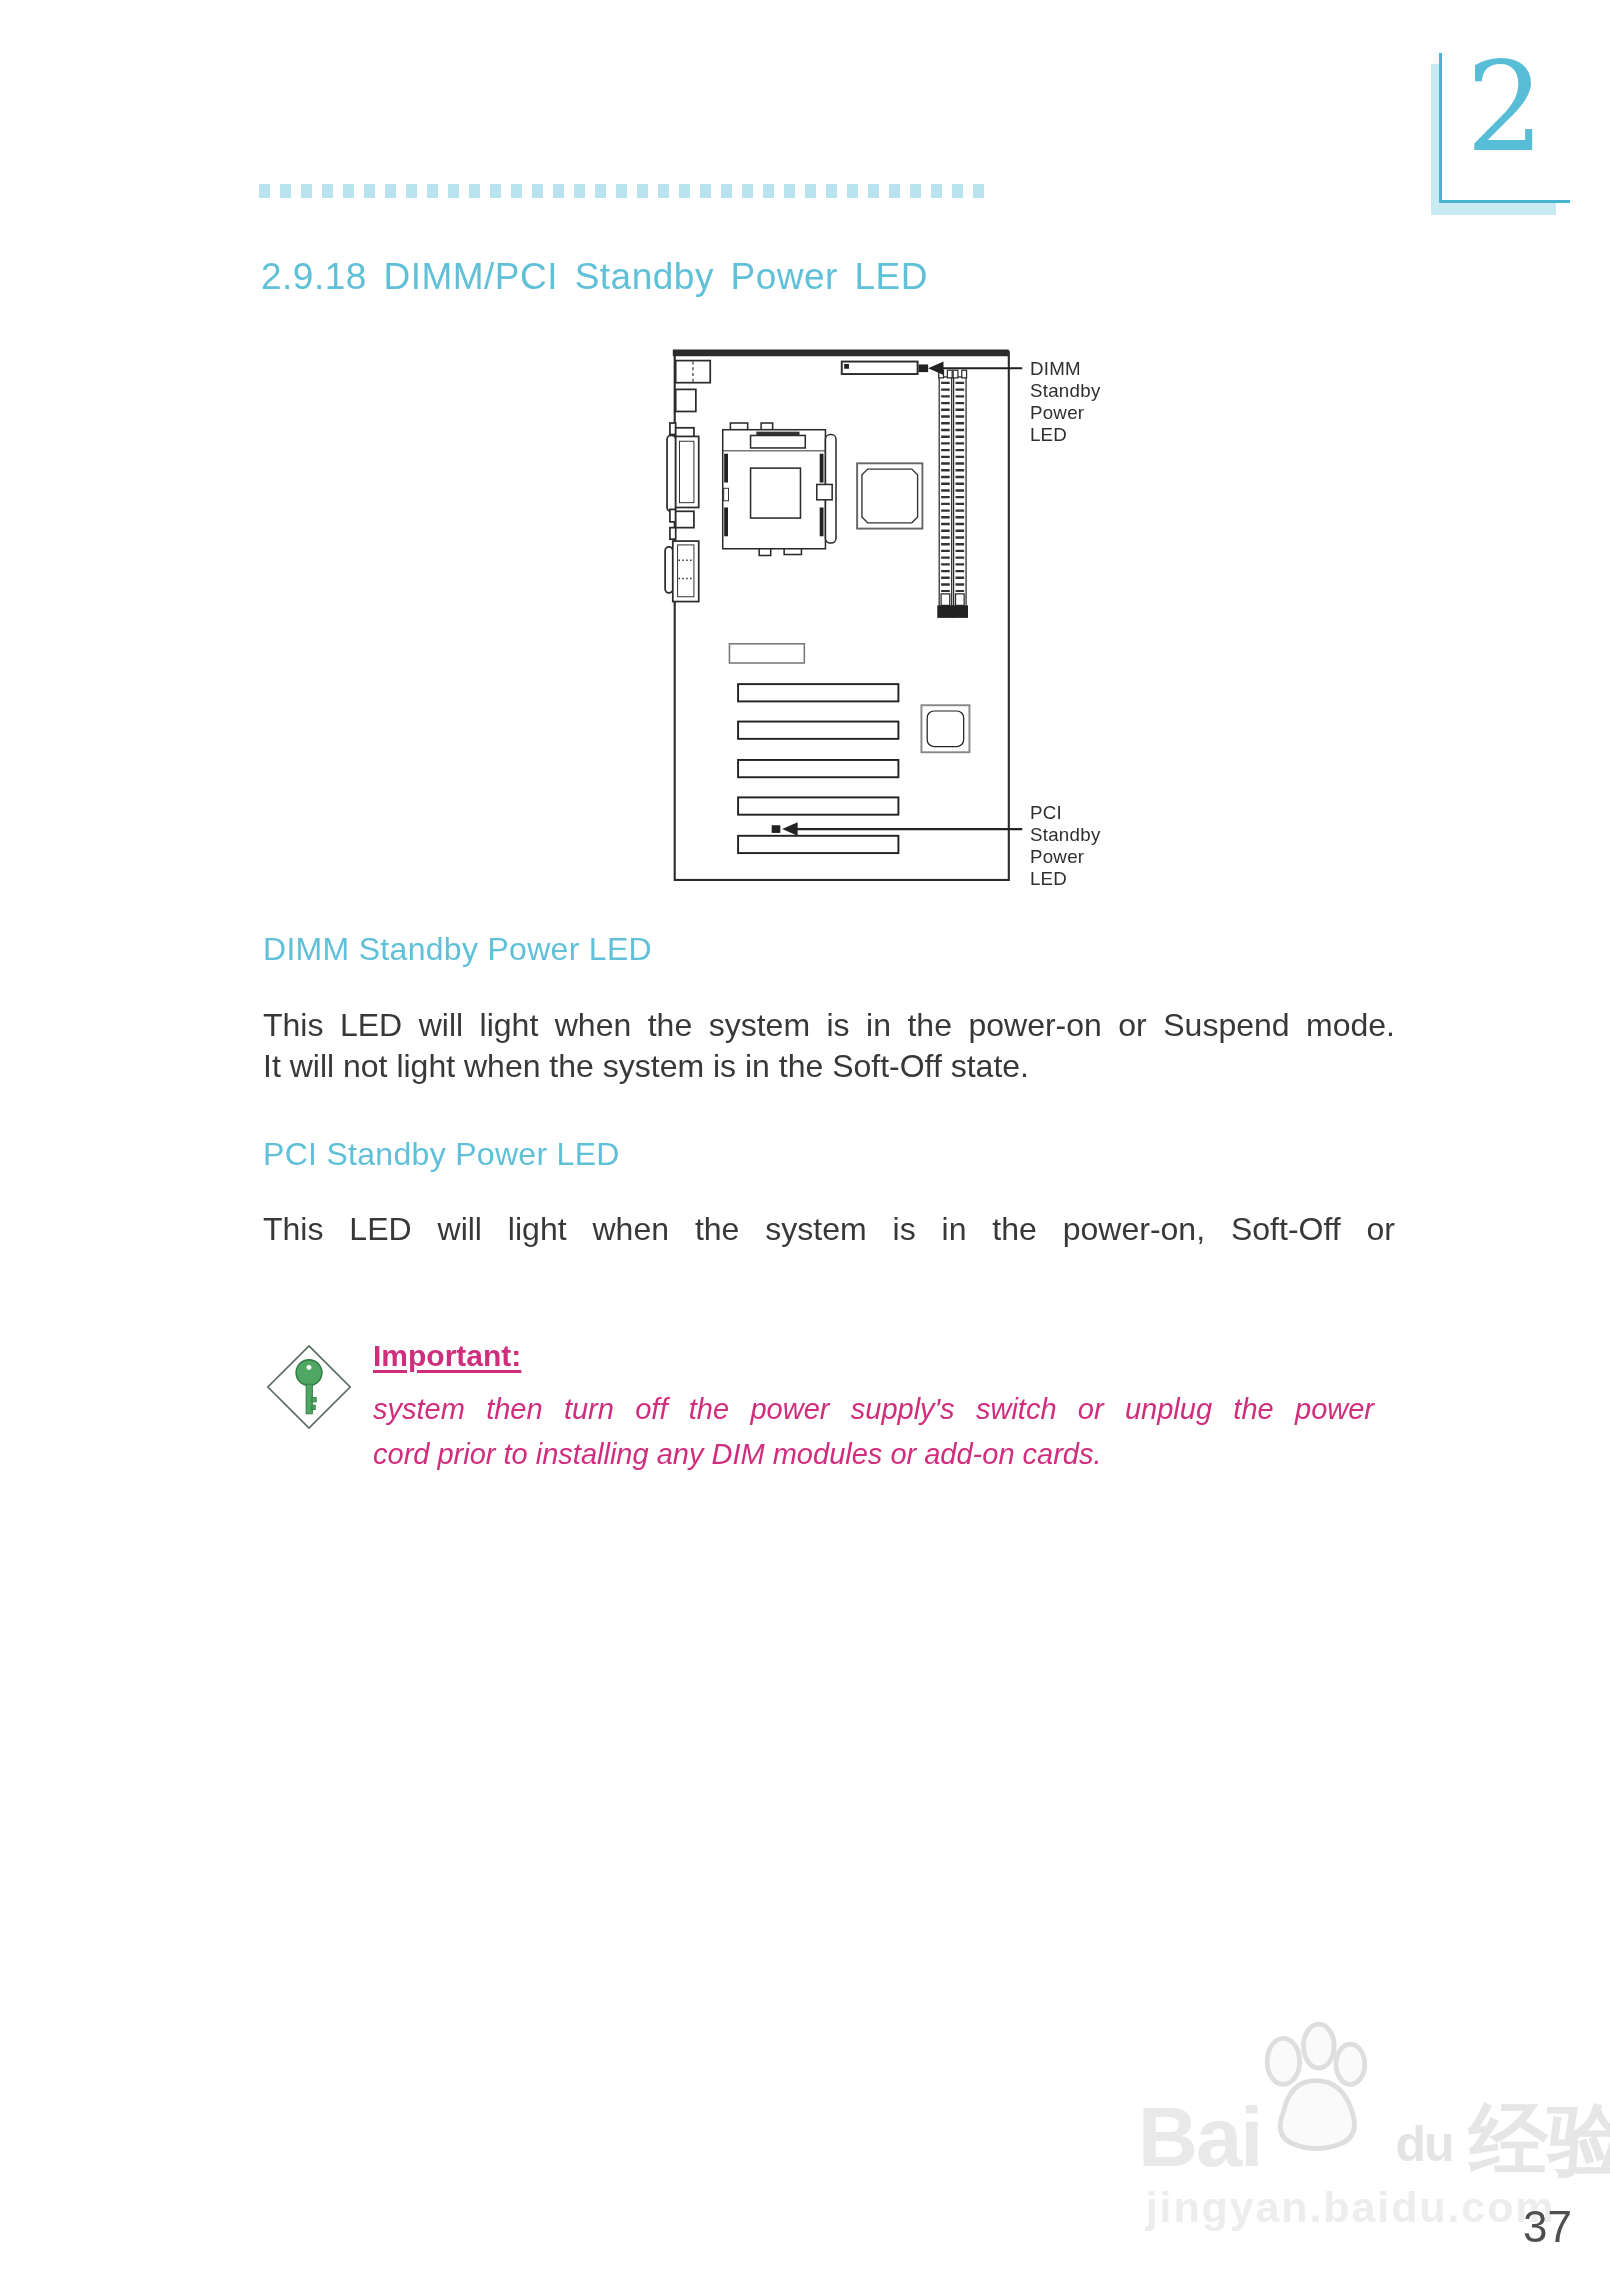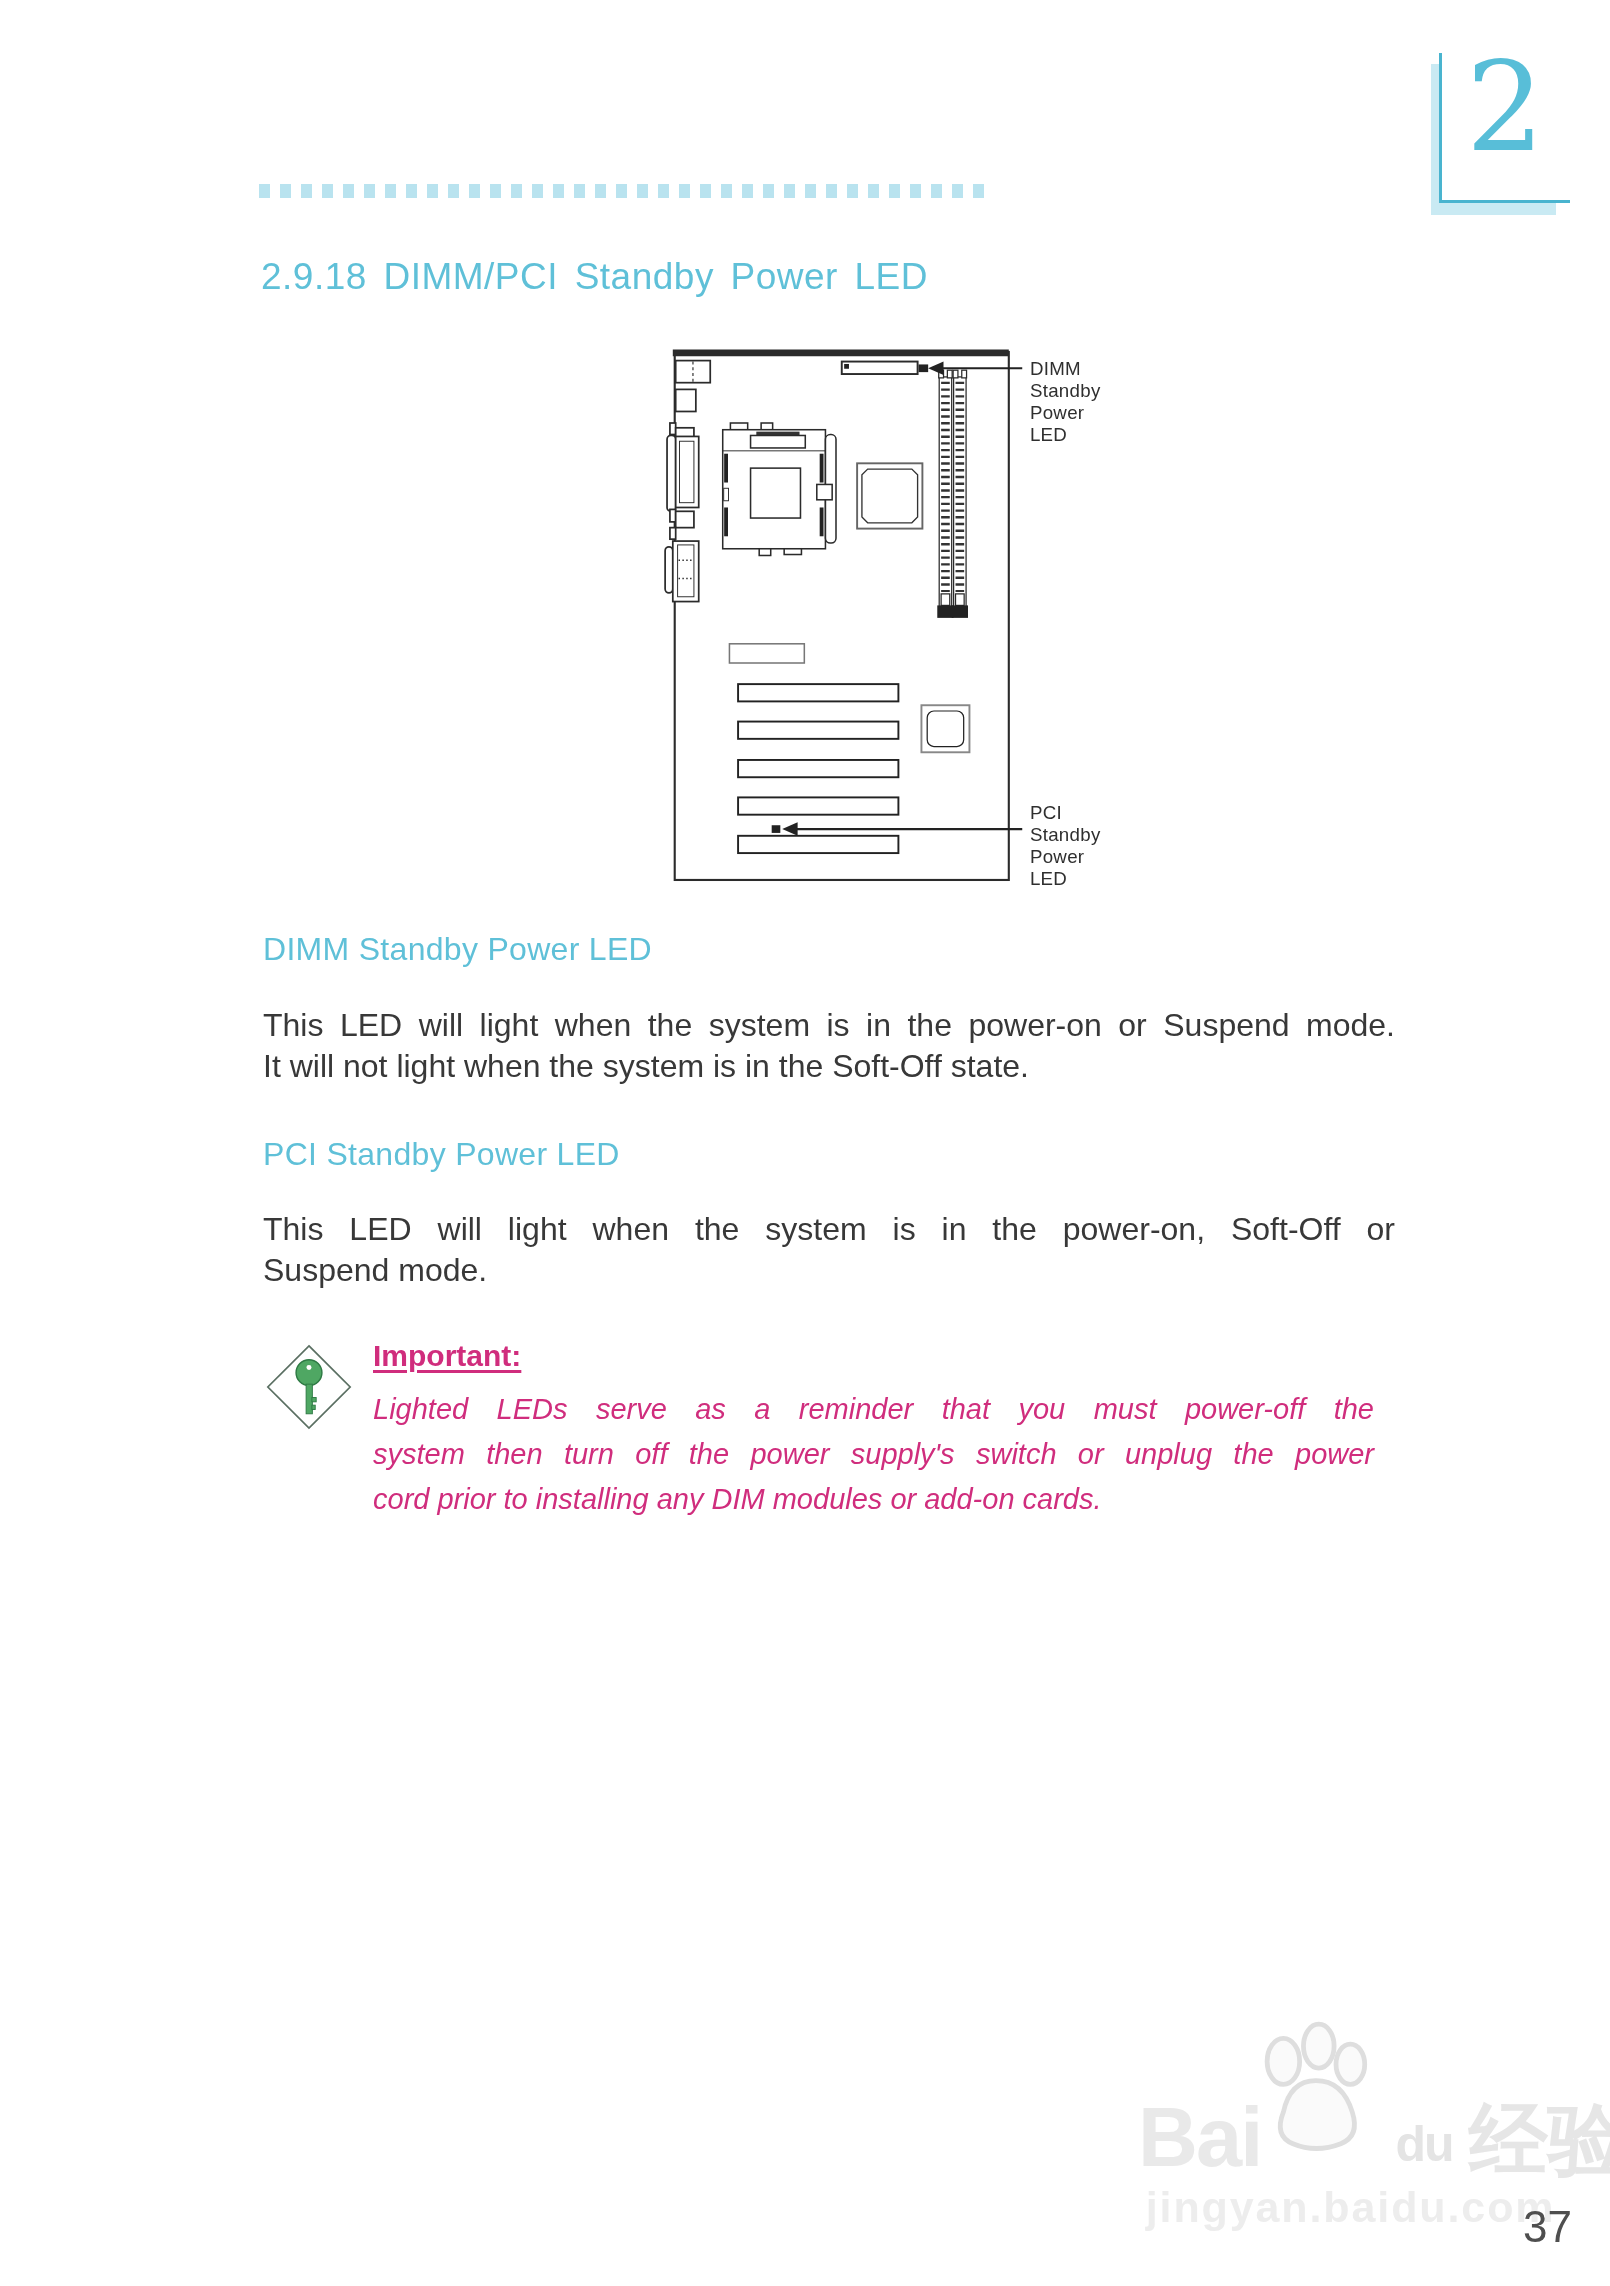--- a/index.html
+++ b/index.html
@@ -181,34 +181,32 @@
 
   <div class="sub-head h1">DIMM Standby Power LED</div>
   <div class="para p1">
     <div class="line j">This LED will light when the system is in the power-on or Suspend mode.</div>
     <div class="line">It will not light when the system is in the Soft-Off state.</div>
   </div>
 
   <div class="sub-head h2">PCI Standby Power LED</div>
   <div class="para p2">
     <div class="line j">This LED will light when the system is in the power-on, Soft-Off or</div>
-    <div class="line">Suspend mode.</div>
   </div>
 
   <svg class="note-icon" viewBox="0 0 92 92">
     <polygon points="46,3 89,46 46,89 3,46" fill="#ffffff" stroke="#5a6f62" stroke-width="1.8"></polygon>
     <circle cx="46" cy="31" r="13.5" fill="#4fa763" stroke="#2e7a44" stroke-width="1.5"></circle>
     <circle cx="46" cy="25.5" r="2.6" fill="#ffffff"></circle>
     <rect x="43" y="43" width="6.5" height="31" fill="#4fa763" stroke="#2e7a44" stroke-width="1"></rect>
     <rect x="49" y="57" width="4.5" height="4.5" fill="#4fa763" stroke="#2e7a44" stroke-width="1"></rect>
     <rect x="49" y="65" width="3.5" height="4.5" fill="#4fa763" stroke="#2e7a44" stroke-width="1"></rect>
   </svg>
   <div class="note-head">Important:</div>
   <div class="note-body">
-    <div class="line j">Lighted LEDs serve as a reminder that you must power-off the</div>
     <div class="line j">system then turn off the power supply's switch or unplug the power</div>
     <div class="line">cord prior to installing any DIM modules or add-on cards.</div>
   </div>
 
   <div class="wm">
     <svg class="wm-paw" viewBox="0 0 140 150" style="position:absolute;left:113px;top:-37px;" fill="#fafafa" stroke="#dedede" stroke-width="5">
       <ellipse cx="38" cy="42" rx="17" ry="24"></ellipse>
       <ellipse cx="75" cy="26" rx="16" ry="23"></ellipse>
       <ellipse cx="108" cy="45" rx="15" ry="21"></ellipse>
       <path d="M38 95 Q45 62 72 62 Q100 62 110 95 Q118 120 98 128 Q72 138 48 128 Q28 120 38 95 Z"></path>

